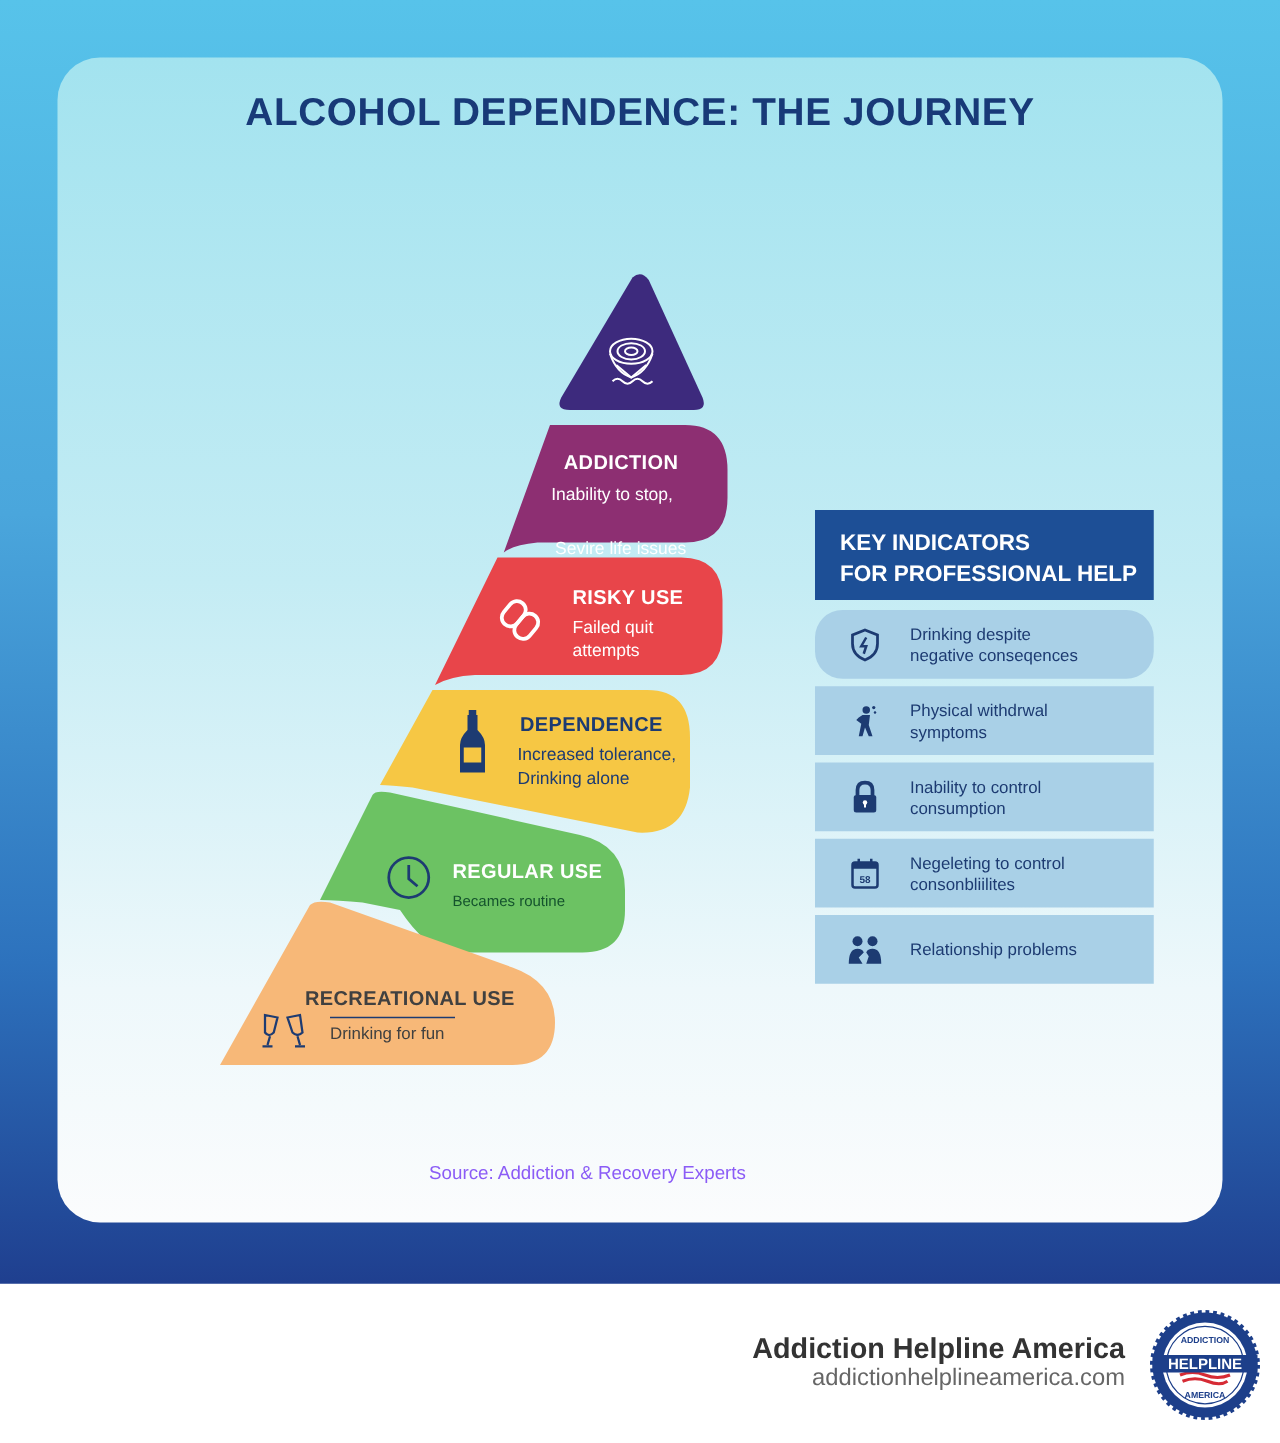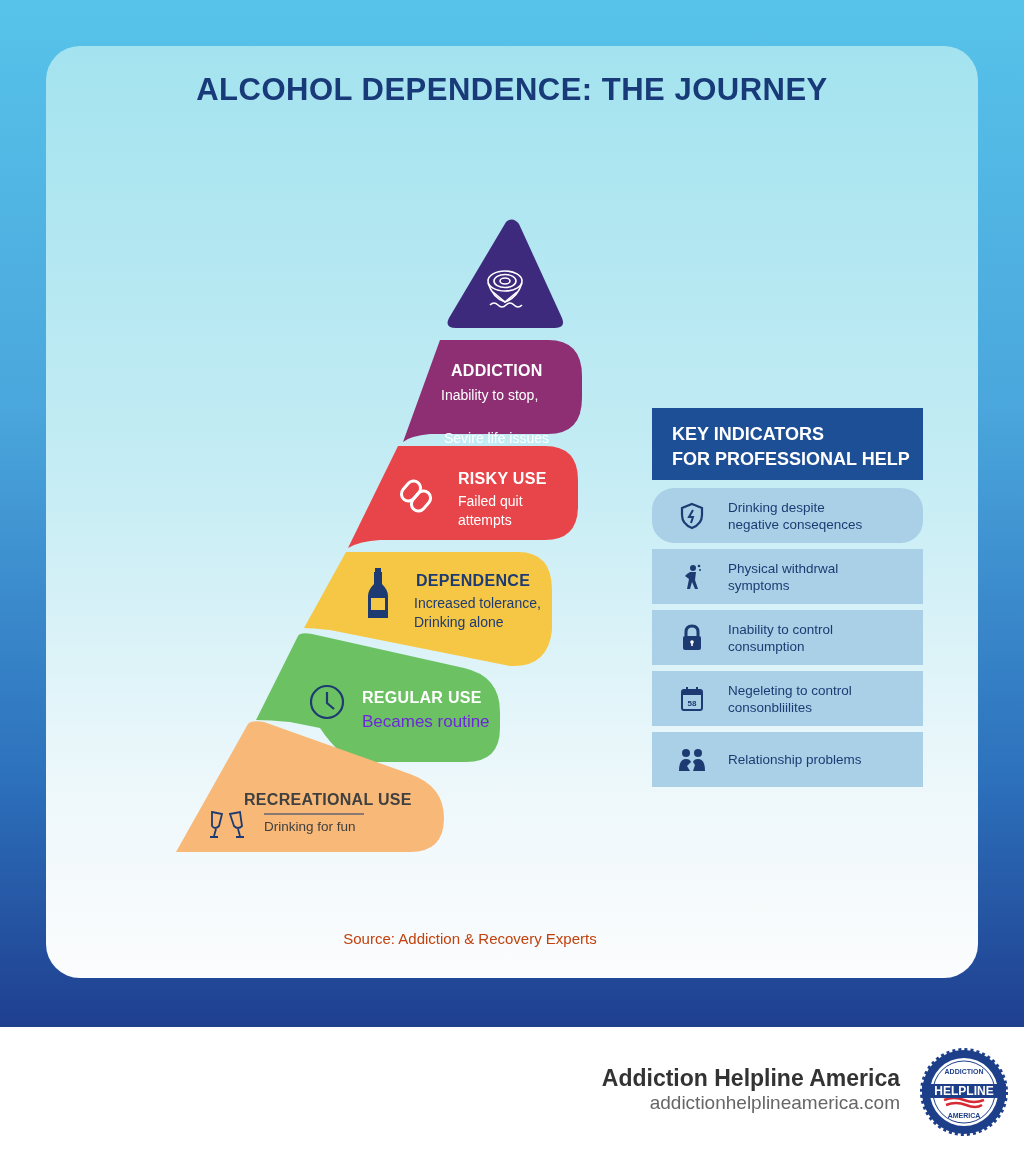--- a/index.html
+++ b/index.html
@@ -35,21 +35,21 @@
   }
   .ind-item {
     height: 55px; margin-top: 6px; background: #a9d0e7;
     display: flex; align-items: center; padding-left: 26px;
     color: #1d3b72; font-size: 13.5px; line-height: 17px;
   }
   .ind-item .ico { width: 28px; height: 28px; flex: 0 0 28px; margin-right: 22px; display:flex; align-items:center; justify-content:center; }
 
   .source {
     position: absolute; left: 0; top: 930px; width: 940px; text-align: center;
-    color: #c2410c; font-size: 15px;
+    color: #8b5cf6; font-size: 15px;
   }
 
   .footer-brand {
     position: absolute; right: 124px; top: 1064px; text-align: right;
   }
   .brand-name { font-size: 23px; font-weight: 700; color: #333; line-height: 28px; }
   .brand-url { font-size: 19px; color: #666; line-height: 22px; }
   .logo { position: absolute; left: 920px; top: 1048px; width: 88px; height: 88px; }
 </style>
 </head>
@@ -128,21 +128,21 @@
 <div class="stage-text" style="left:414px; top:572px; color:#1d3b72;">
   <div class="stage-title" style="margin-left:2px;">DEPENDENCE</div>
   <div class="stage-desc" style="margin-top:4px;">
     <div>Increased tolerance,</div>
     <div>Drinking alone</div>
   </div>
 </div>
 
 <div class="stage-text" style="left:362px; top:689px;">
   <div class="stage-title">REGULAR USE</div>
-  <div class="stage-desc" style="margin-top:5px; color:#6d28d9; font-size:17px;">
+  <div class="stage-desc" style="margin-top:5px; color:#14532d; font-size:12px;">
     <div>Becames routine</div>
   </div>
 </div>
 
 <div class="stage-text" style="left:244px; top:791px; color:#404040;">
   <div class="stage-title">RECREATIONAL USE</div>
   <div class="stage-desc" style="margin-top:8px; margin-left:20px; font-size:13.5px;">
     <div>Drinking for fun</div>
   </div>
 </div>

